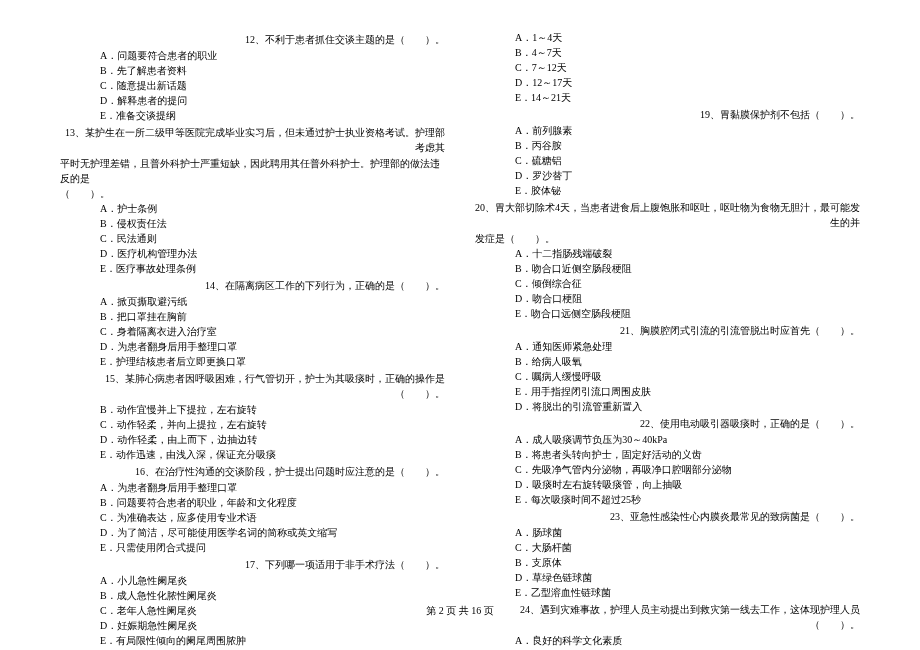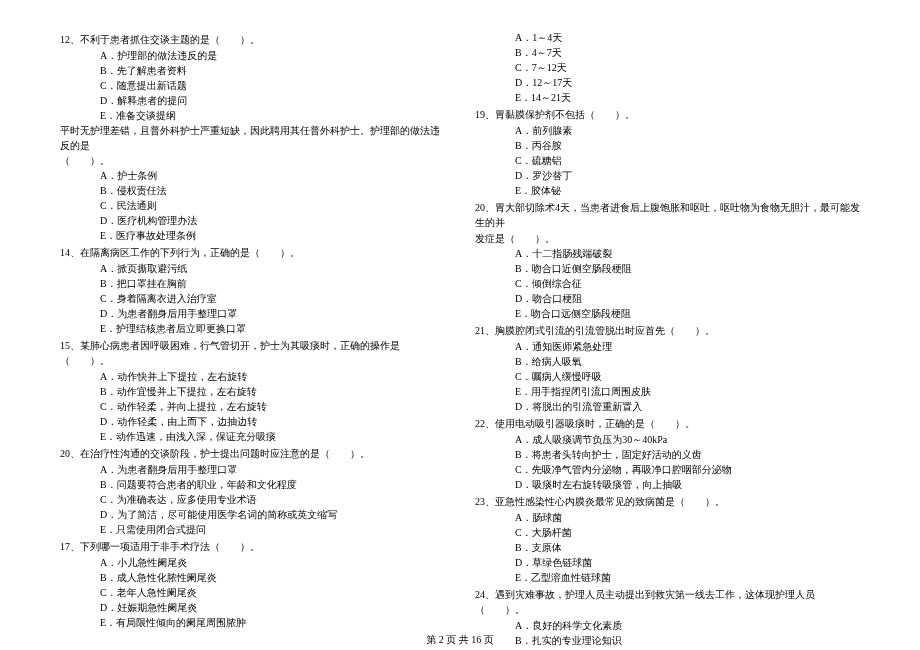--- a/index.html
+++ b/index.html
@@ -21,73 +21,74 @@
       display: flex;
       gap: 30px;
     }
     .column {
       flex: 1;
     }
     .question-stem {
       margin-top: 2px;
       margin-bottom: 1px;
       line-height: 1.5;
+      text-align: right;
     }
     .option {
       padding-left: 40px;
       line-height: 1.5;
     }
     .continuation {
       padding-left: 0px;
       line-height: 1.5;
     }
     .footer {
       position: absolute;
-      bottom: 3px;
+      bottom: 32px;
       left: 0;
       right: 0;
       text-align: center;
       font-size: 10px;
     }
   </style>
 </head>
 <body>
 
 <div class="columns">
   <div class="column">
     <div class="question-stem">12、不利于患者抓住交谈主题的是（　　）。</div>
-    <div class="option">A．护理部的做法违反的是</div>
+    <div class="option">A．问题要符合患者的职业</div>
     <div class="option">B．先了解患者资料</div>
     <div class="option">C．随意提出新话题</div>
     <div class="option">D．解释患者的提问</div>
     <div class="option">E．准备交谈提纲</div>
 
+    <div class="question-stem">13、某护生在一所二级甲等医院完成毕业实习后，但未通过护士执业资格考试。护理部考虑其</div>
     <div class="continuation">平时无护理差错，且普外科护士严重短缺，因此聘用其任普外科护士。护理部的做法违反的是</div>
     <div class="continuation">（　　）。</div>
     <div class="option">A．护士条例</div>
     <div class="option">B．侵权责任法</div>
     <div class="option">C．民法通则</div>
     <div class="option">D．医疗机构管理办法</div>
     <div class="option">E．医疗事故处理条例</div>
 
     <div class="question-stem">14、在隔离病区工作的下列行为，正确的是（　　）。</div>
     <div class="option">A．掀页撕取避污纸</div>
     <div class="option">B．把口罩挂在胸前</div>
     <div class="option">C．身着隔离衣进入治疗室</div>
     <div class="option">D．为患者翻身后用手整理口罩</div>
     <div class="option">E．护理结核患者后立即更换口罩</div>
 
     <div class="question-stem">15、某肺心病患者因呼吸困难，行气管切开，护士为其吸痰时，正确的操作是（　　）。</div>
-    <div class="option">A．动作快并上下提拉，左右旋转</div>
     <div class="option">B．动作宜慢并上下提拉，左右旋转</div>
     <div class="option">C．动作轻柔，并向上提拉，左右旋转</div>
     <div class="option">D．动作轻柔，由上而下，边抽边转</div>
     <div class="option">E．动作迅速，由浅入深，保证充分吸痰</div>
 
-    <div class="question-stem">20、在治疗性沟通的交谈阶段，护士提出问题时应注意的是（　　）。</div>
+    <div class="question-stem">16、在治疗性沟通的交谈阶段，护士提出问题时应注意的是（　　）。</div>
     <div class="option">A．为患者翻身后用手整理口罩</div>
     <div class="option">B．问题要符合患者的职业，年龄和文化程度</div>
     <div class="option">C．为准确表达，应多使用专业术语</div>
     <div class="option">D．为了简洁，尽可能使用医学名词的简称或英文缩写</div>
     <div class="option">E．只需使用闭合式提问</div>
 
     <div class="question-stem">17、下列哪一项适用于非手术疗法（　　）。</div>
     <div class="option">A．小儿急性阑尾炎</div>
     <div class="option">B．成人急性化脓性阑尾炎</div>
     <div class="option">C．老年人急性阑尾炎</div>
@@ -123,20 +124,21 @@
     <div class="option">B．给病人吸氧</div>
     <div class="option">C．嘱病人缓慢呼吸</div>
     <div class="option">E．用手指捏闭引流口周围皮肤</div>
     <div class="option">D．将脱出的引流管重新置入</div>
 
     <div class="question-stem">22、使用电动吸引器吸痰时，正确的是（　　）。</div>
     <div class="option">A．成人吸痰调节负压为30～40kPa</div>
     <div class="option">B．将患者头转向护士，固定好活动的义齿</div>
     <div class="option">C．先吸净气管内分泌物，再吸净口腔咽部分泌物</div>
     <div class="option">D．吸痰时左右旋转吸痰管，向上抽吸</div>
+    <div class="option">E．每次吸痰时间不超过25秒</div>
 
     <div class="question-stem">23、亚急性感染性心内膜炎最常见的致病菌是（　　）。</div>
     <div class="option">A．肠球菌</div>
     <div class="option">C．大肠杆菌</div>
     <div class="option">B．支原体</div>
     <div class="option">D．草绿色链球菌</div>
     <div class="option">E．乙型溶血性链球菌</div>
 
     <div class="question-stem">24、遇到灾难事故，护理人员主动提出到救灾第一线去工作，这体现护理人员（　　）。</div>
     <div class="option">A．良好的科学文化素质</div>

